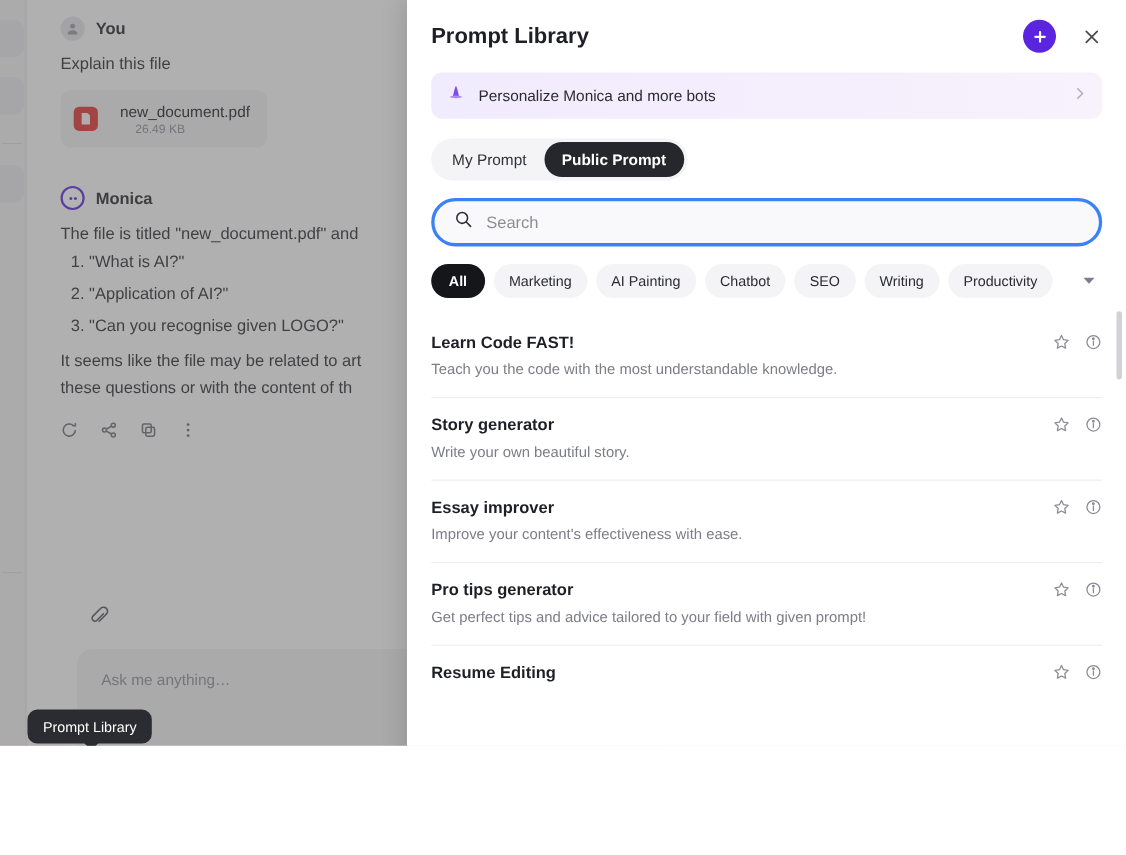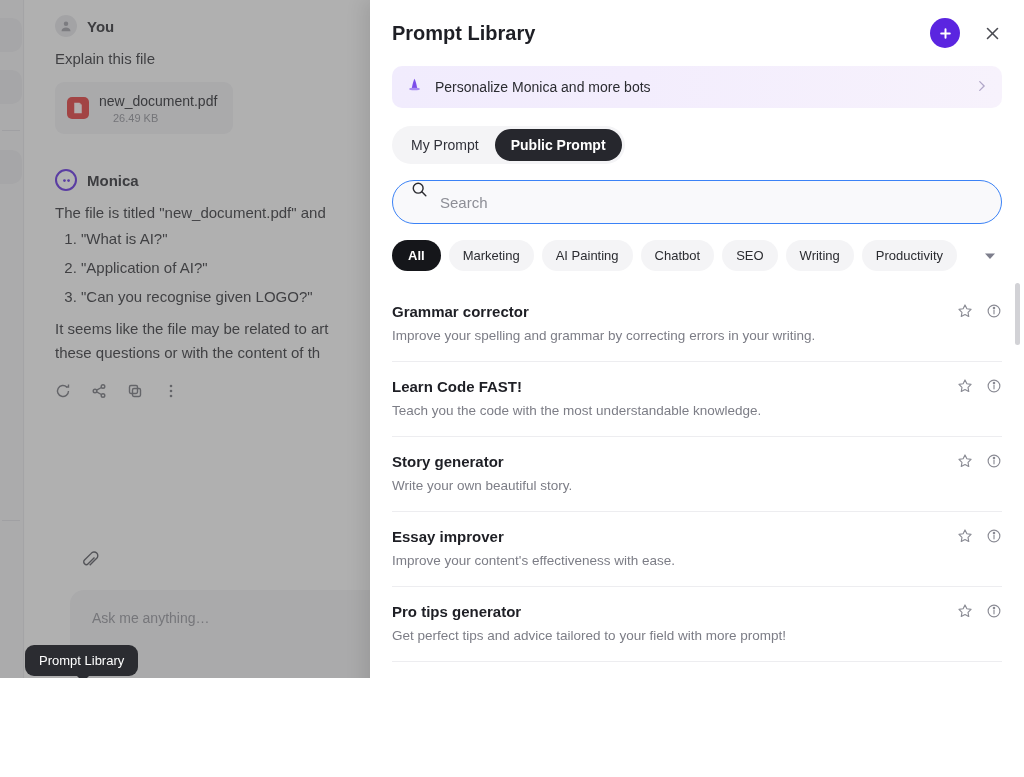--- a/index.html
+++ b/index.html
@@ -64,21 +64,21 @@
   .avatar svg { display: block; }
   .avatar.monica {
     background: #ffffff;
     border: 2px solid #5b25e0;
   }
   .sender { font-size: 15px; font-weight: bold; color: #25262b; }
   .msg-body { margin-top: 9px; font-size: 15px; color: #2b2c31; line-height: 1.55; }
 
   .file-card {
     margin-top: 12px; margin-left: 0;
-    display: inline-flex; align-items: center; gap: 10px;
+    display: inline-flex; align-items: center; gap: 20px;
     background: #eeeef1; border-radius: 9px;
     padding: 10px 16px 10px 12px;
   }
   .pdf-badge {
     width: 22px; height: 22px; border-radius: 5px; background: #e03232;
     display: flex; align-items: center; justify-content: center;
     color: #fff; font-size: 9px; font-weight: bold;
   }
   .file-name { font-size: 14px; color: #202126; line-height: 1.3; }
   .file-size { font-size: 11px; color: #8b8c93; margin-top: 2px; margin-left: 14px; }
@@ -197,23 +197,23 @@
   .tab {
     border: none; cursor: pointer; background: transparent;
     font-size: 14px; color: #30313a;
     padding: 8px 16px; border-radius: 18px;
     font-family: inherit;
   }
   .tab.active { background: #26272d; color: #ffffff; font-weight: bold; }
 
   #search-wrap {
     margin: 16px 22px 0; flex: 0 0 auto;
-    height: 44px; border: 1px solid #3b82f6; border-radius: 22px;
+    height: 44px; border: 3px solid #3b82f6; border-radius: 22px;
     background: #f9f9fb;
-    display: flex; padding: 0 18px; gap: 12px;
+    display: flex; align-items: center; padding: 0 18px; gap: 12px;
   }
   #search-input {
     flex: 1; border: none; outline: none; background: transparent;
     font-size: 15px; color: #2b2c31; font-family: inherit;
   }
   #search-input::placeholder { color: #8d8e96; }
 
   #chips {
     margin: 16px 22px 0; flex: 0 0 auto;
     display: flex; align-items: center; gap: 8px;
@@ -465,133 +465,115 @@
       <button class="chip">Productivity</button>
       <button id="chips-more">
         <svg width="12" height="8" viewBox="0 0 12 8" fill="#7d7e8c">
             <path d="M1 1.5h10L6 7z"></path>
           </svg>
       </button>
     </div>
 
     <div id="prompt-list">
 
+
       <div class="prompt-item">
-        <div class="prompt-title">Grammar corrector</div>
-        <div class="prompt-desc">Improve your spelling and grammar by correcting errors in your writing.</div>
+        <div class="prompt-title">Learn Code FAST!</div>
+        <div class="prompt-desc">Teach you the code with the most understandable knowledge.</div>
         <div class="prompt-icons">
           <span>
             <svg width="16" height="16" viewBox="0 0 18 18" fill="none" stroke="#8a8b94" stroke-width="1.3" stroke-linejoin="round">
               <path d="M9 2.2l2.1 4.3 4.7.7-3.4 3.3.8 4.7L9 13l-4.2 2.2.8-4.7L2.2 7.2l4.7-.7z"></path>
             </svg>
           </span>
           <span>
             <svg width="16" height="16" viewBox="0 0 18 18" fill="none" stroke="#8a8b94" stroke-width="1.3">
               <circle cx="9" cy="9" r="6.6"></circle>
                 <path d="M9 8v4.2" stroke-linecap="round"></path>
                 <circle cx="9" cy="5.6" r="0.8" fill="#8a8b94"></circle>
             </svg>
           </span>
         </div>
       </div>
 
       <div class="prompt-item">
-        <div class="prompt-title">Learn Code FAST!</div>
-        <div class="prompt-desc">Teach you the code with the most understandable knowledge.</div>
+        <div class="prompt-title">Story generator</div>
+        <div class="prompt-desc">Write your own beautiful story.</div>
         <div class="prompt-icons">
           <span>
             <svg width="16" height="16" viewBox="0 0 18 18" fill="none" stroke="#8a8b94" stroke-width="1.3" stroke-linejoin="round">
               <path d="M9 2.2l2.1 4.3 4.7.7-3.4 3.3.8 4.7L9 13l-4.2 2.2.8-4.7L2.2 7.2l4.7-.7z"></path>
             </svg>
           </span>
           <span>
             <svg width="16" height="16" viewBox="0 0 18 18" fill="none" stroke="#8a8b94" stroke-width="1.3">
               <circle cx="9" cy="9" r="6.6"></circle>
                 <path d="M9 8v4.2" stroke-linecap="round"></path>
                 <circle cx="9" cy="5.6" r="0.8" fill="#8a8b94"></circle>
             </svg>
           </span>
         </div>
       </div>
 
       <div class="prompt-item">
-        <div class="prompt-title">Story generator</div>
-        <div class="prompt-desc">Write your own beautiful story.</div>
+        <div class="prompt-title">Essay improver</div>
+        <div class="prompt-desc">Improve your content's effectiveness with ease.</div>
         <div class="prompt-icons">
           <span>
             <svg width="16" height="16" viewBox="0 0 18 18" fill="none" stroke="#8a8b94" stroke-width="1.3" stroke-linejoin="round">
               <path d="M9 2.2l2.1 4.3 4.7.7-3.4 3.3.8 4.7L9 13l-4.2 2.2.8-4.7L2.2 7.2l4.7-.7z"></path>
             </svg>
           </span>
           <span>
             <svg width="16" height="16" viewBox="0 0 18 18" fill="none" stroke="#8a8b94" stroke-width="1.3">
               <circle cx="9" cy="9" r="6.6"></circle>
                 <path d="M9 8v4.2" stroke-linecap="round"></path>
                 <circle cx="9" cy="5.6" r="0.8" fill="#8a8b94"></circle>
             </svg>
           </span>
         </div>
       </div>
 
       <div class="prompt-item">
-        <div class="prompt-title">Essay improver</div>
-        <div class="prompt-desc">Improve your content's effectiveness with ease.</div>
+        <div class="prompt-title">Pro tips generator</div>
+        <div class="prompt-desc">Get perfect tips and advice tailored to your field with given prompt!</div>
         <div class="prompt-icons">
           <span>
             <svg width="16" height="16" viewBox="0 0 18 18" fill="none" stroke="#8a8b94" stroke-width="1.3" stroke-linejoin="round">
               <path d="M9 2.2l2.1 4.3 4.7.7-3.4 3.3.8 4.7L9 13l-4.2 2.2.8-4.7L2.2 7.2l4.7-.7z"></path>
             </svg>
           </span>
           <span>
             <svg width="16" height="16" viewBox="0 0 18 18" fill="none" stroke="#8a8b94" stroke-width="1.3">
               <circle cx="9" cy="9" r="6.6"></circle>
                 <path d="M9 8v4.2" stroke-linecap="round"></path>
                 <circle cx="9" cy="5.6" r="0.8" fill="#8a8b94"></circle>
             </svg>
           </span>
         </div>
       </div>
 
       <div class="prompt-item">
-        <div class="prompt-title">Pro tips generator</div>
-        <div class="prompt-desc">Get perfect tips and advice tailored to your field with more prompt!</div>
+        <div class="prompt-title">Resume Editing</div>
         <div class="prompt-icons">
           <span>
             <svg width="16" height="16" viewBox="0 0 18 18" fill="none" stroke="#8a8b94" stroke-width="1.3" stroke-linejoin="round">
               <path d="M9 2.2l2.1 4.3 4.7.7-3.4 3.3.8 4.7L9 13l-4.2 2.2.8-4.7L2.2 7.2l4.7-.7z"></path>
             </svg>
           </span>
           <span>
             <svg width="16" height="16" viewBox="0 0 18 18" fill="none" stroke="#8a8b94" stroke-width="1.3">
               <circle cx="9" cy="9" r="6.6"></circle>
                 <path d="M9 8v4.2" stroke-linecap="round"></path>
                 <circle cx="9" cy="5.6" r="0.8" fill="#8a8b94"></circle>
             </svg>
           </span>
         </div>
       </div>
 
-      <div class="prompt-item">
-        <div class="prompt-title">Resume Editing</div>
-        <div class="prompt-icons">
-          <span>
-            <svg width="16" height="16" viewBox="0 0 18 18" fill="none" stroke="#8a8b94" stroke-width="1.3" stroke-linejoin="round">
-              <path d="M9 2.2l2.1 4.3 4.7.7-3.4 3.3.8 4.7L9 13l-4.2 2.2.8-4.7L2.2 7.2l4.7-.7z"></path>
-            </svg>
-          </span>
-          <span>
-            <svg width="16" height="16" viewBox="0 0 18 18" fill="none" stroke="#8a8b94" stroke-width="1.3">
-              <circle cx="9" cy="9" r="6.6"></circle>
-                <path d="M9 8v4.2" stroke-linecap="round"></path>
-                <circle cx="9" cy="5.6" r="0.8" fill="#8a8b94"></circle>
-            </svg>
-          </span>
-        </div>
-      </div>
-
     </div>
 
     <div id="scrollbar-track">
       <div id="scrollbar-thumb"></div>
     </div>
   </div>
 
   <div id="bottom-bar"></div>
 </div>
 

